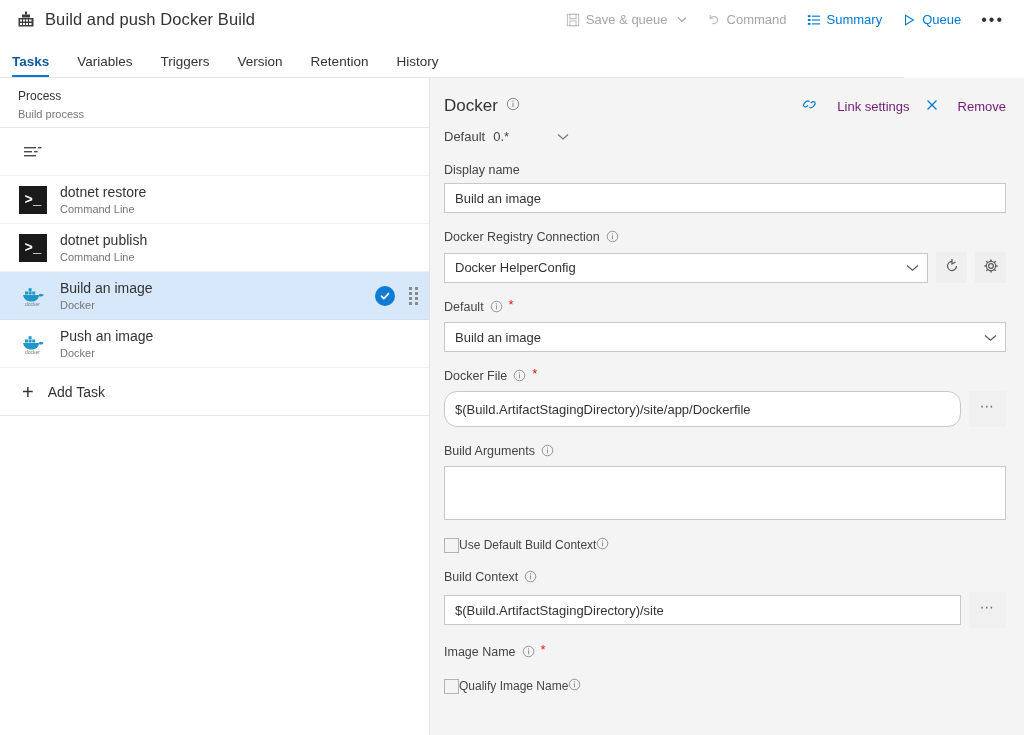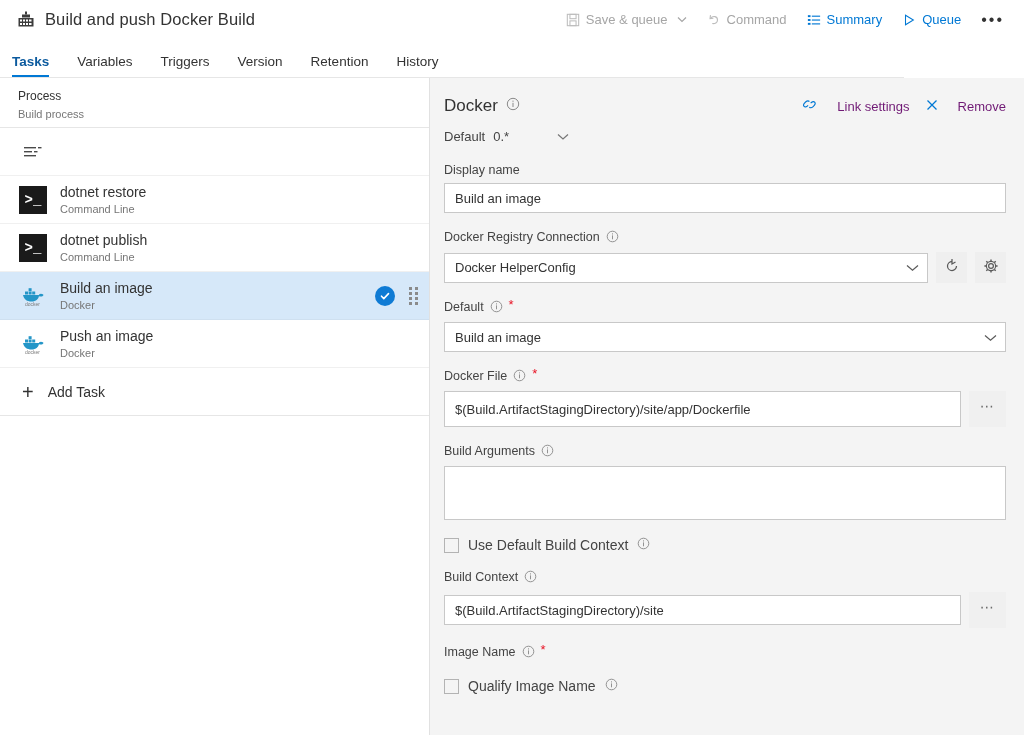--- a/index.html
+++ b/index.html
@@ -165,25 +165,25 @@
   }
   .dotsbtn {
     width: 37px; height: 36px; flex: 0 0 37px; background: #f0f0f0;
     display: flex; align-items: center; justify-content: center;
     cursor: pointer; color: #6b6b6b; font-size: 14px; letter-spacing: 1.5px;
     line-height: 8px; padding-bottom: 6px;
   }
   .textarea {
     height: 54px; background: #ffffff; border: 1px solid #c8c8c8; cursor: text;
   }
-  .tallinput { height: 36px; }
+  .tallinput { height: 36px; border-radius: 13px; }
 
   .checkrow {
-    display: flex; align-items: center; gap: 9px; margin-top: 17px;
-    font-size: 14px; color: #444444; cursor: pointer; user-select: none;
+    display: flex; align-items: center; margin-top: 17px;
+    font-size: 12px; color: #444444; cursor: pointer; user-select: none;
   }
   .cbox {
     width: 15px; height: 15px; flex: 0 0 15px;
     border: 1px solid #b3b3b3; background: #f4f4f4;
   }
   .info { flex: 0 0 auto; display: block; }
 </style>
 </head>
 <body>
 

